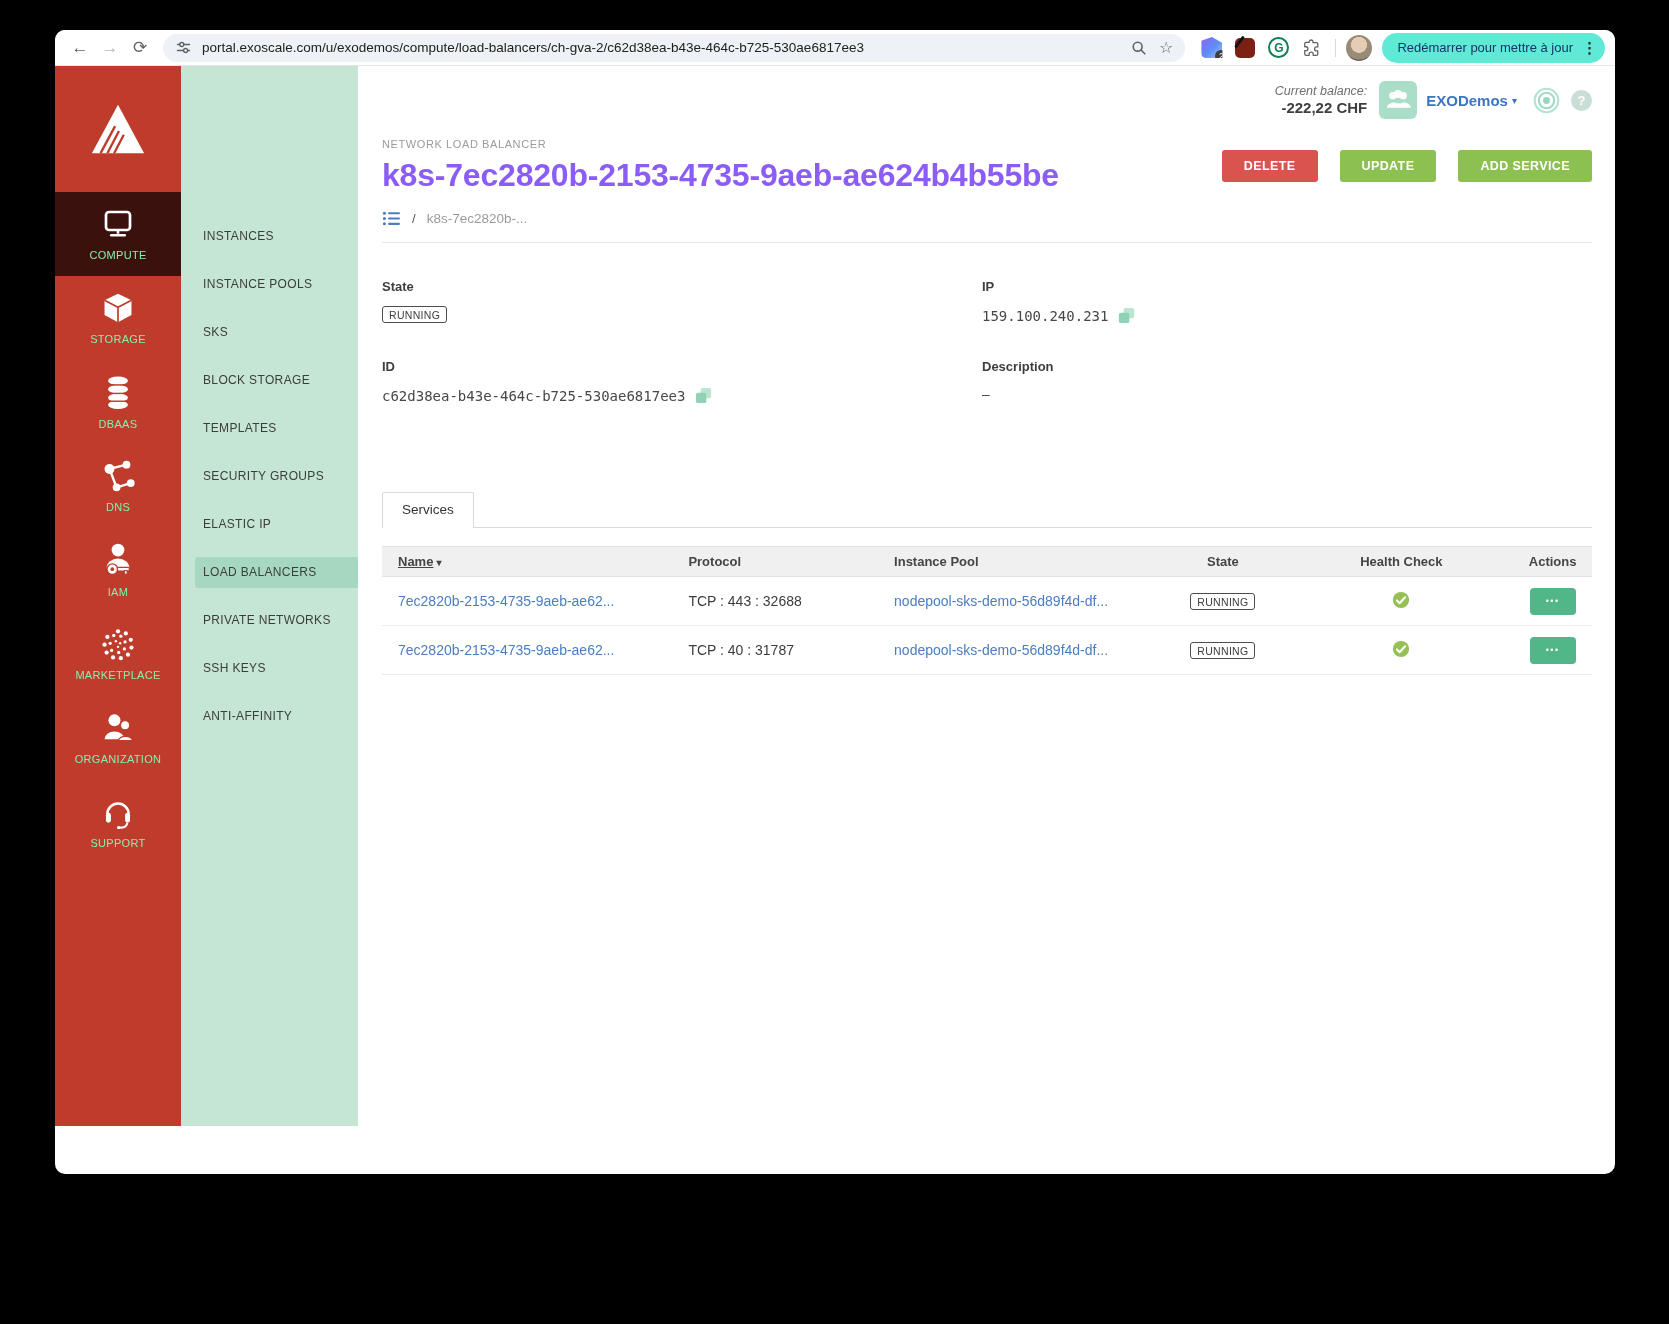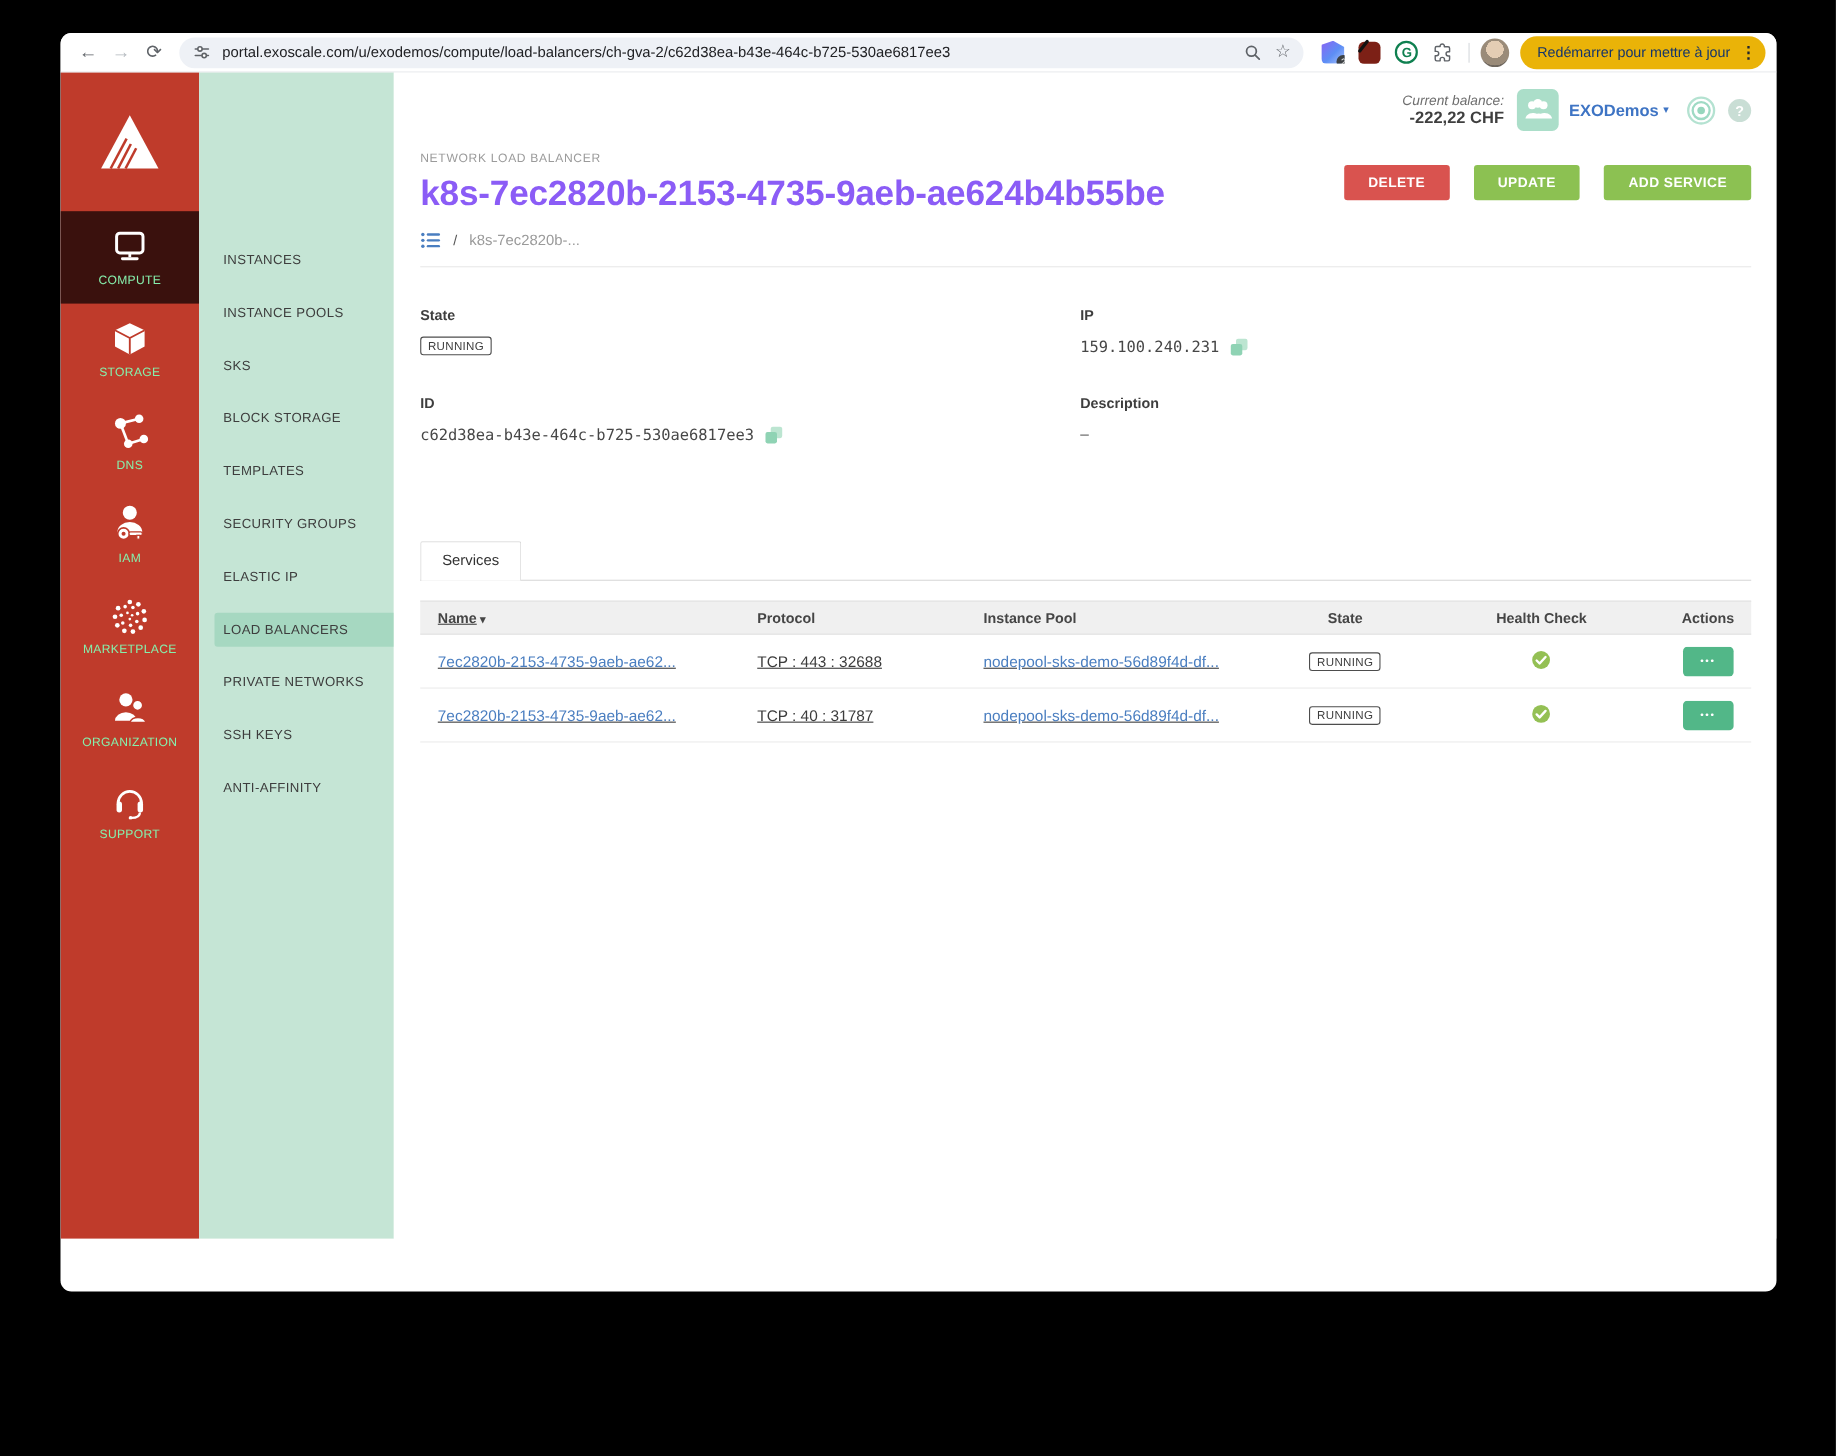--- a/index.html
+++ b/index.html
@@ -28,21 +28,21 @@
   .omni-ic{margin-left:12px;display:flex;align-items:center;}
   .star{font-size:16px;color:#5f6368;line-height:1;}
   .ext{display:flex;align-items:center;gap:13px;margin:0 4px 0 8px;}
   .ext-spark{width:21px;height:21px;border-radius:5px;background:linear-gradient(135deg,#8a63f3 0%,#5d8ef5 55%,#a9c2fa 100%);clip-path:polygon(50% 0,100% 28%,100% 100%,0 100%,0 18%);position:relative;}
   .ext-badge{position:absolute;right:-5px;bottom:-4px;width:12px;height:12px;border-radius:50%;background:#3c4043;color:#fff;font-size:8.5px;display:flex;align-items:center;justify-content:center;}
   .ext-red{width:20px;height:20px;border-radius:5px;background:#7c2016;position:relative;}
   .ext-red::after{content:"";position:absolute;left:3px;top:-3px;width:3px;height:14px;background:#111;transform:rotate(38deg);border-radius:2px;}
   .ext-gram{width:21px;height:21px;border-radius:50%;border:2.5px solid #0f8050;color:#0f8050;font-weight:bold;font-size:12px;display:flex;align-items:center;justify-content:center;background:#fff;}
   .divider{width:1px;height:18px;background:#d6d9dd;margin:0 10px;}
   .avatar{width:26px;height:26px;border-radius:50%;background:radial-gradient(circle at 50% 38%,#e4cdb4 0 38%,#9a8b79 39% 70%,#6f675e 71%);}
-  .update-pill{height:30px;border-radius:15px;background:#eab308;color:#15356b;font-size:13px;display:flex;align-items:center;padding:0 8px 0 15px;gap:9px;margin-left:10px;white-space:nowrap;}
+  .update-pill{height:30px;border-radius:15px;background:#5eead4;color:#15356b;font-size:13px;display:flex;align-items:center;padding:0 8px 0 15px;gap:9px;margin-left:10px;white-space:nowrap;}
   .more-dots{color:#1f2530;font-size:15px;font-weight:bold;}
 
   
   .app{display:flex;height:1060px;}
   .primary{width:126px;background:#bf3b2b;flex-shrink:0;color:#86efac;}
   .logo-box{height:126px;display:flex;align-items:center;justify-content:center;}
   .pitem{height:84px;display:flex;flex-direction:column;align-items:center;justify-content:center;gap:8px;}
   .pitem.active{background:#3a110d;}
   .plabel{font-size:11px;letter-spacing:.3px;}
 
@@ -89,21 +89,21 @@
   .thead,.trow{display:grid;grid-template-columns:24% 17% 23% 11% 18.5% 6.5%;align-items:center;}
   .thead{background:#f0f0f0;border-top:1px solid #e2e2e2;border-bottom:1px solid #e2e2e2;height:31px;font-size:13px;font-weight:bold;color:#454545;}
   .th{padding-left:16px;white-space:nowrap;overflow:hidden;}
   .th.center,.td.center{padding-left:0;text-align:center;}
   .th-name-label{text-decoration:underline;}
   .sort-caret{font-size:10px;color:#454545;margin-left:3px;}
   .filter-row{height:38px;border-bottom:2px solid #bdbdbd;display:flex;align-items:center;}
   .filter-input{border:none;outline:none;background:transparent;width:420px;padding-left:16px;font-size:12px;letter-spacing:.5px;color:#555;font-family:inherit;}
   .filter-input::placeholder{color:#b5b5b5;}
   .trow{height:49px;border-bottom:1px solid #ececec;font-size:14px;color:#3c3c3c;}
-  .td{padding-left:16px;white-space:nowrap;overflow:hidden;text-decoration:underline;}
+  .td{padding-left:16px;white-space:nowrap;overflow:hidden;}
   .link{color:#4a7ec0;text-decoration:none;}
   .hc{display:inline-flex;}
   .actions-btn{width:46px;height:27px;background:#52b788;border:none;border-radius:4px;color:#fff;display:inline-flex;align-items:center;justify-content:center;font-size:9px;letter-spacing:1.5px;padding:0;cursor:pointer;line-height:1;}
 </style>
 </head>
 <body>
 
 <div class="window">
 
 
@@ -169,20 +169,34 @@
       </div>
 
       <div class="pitem">
         <svg width="34" height="34" viewBox="0 0 48 48">
           <path d="M24 4 L43 13 L43 34 L24 44 L5 34 L5 13 Z" fill="#fff"></path>
           <path d="M5 13 L24 23 L43 13 M24 23 L24 44" fill="none" stroke="#bf3b2b" stroke-width="2.4"></path>
         </svg>
         <span class="plabel">STORAGE</span>
       </div>
 
+      <div class="pitem">
+        <svg width="34" height="36" viewBox="0 0 48 50">
+          <ellipse cx="24" cy="9" rx="14" ry="6" fill="#fff"></ellipse>
+          <ellipse cx="24" cy="21" rx="14" ry="6" fill="#fff"></ellipse>
+          <ellipse cx="24" cy="33" rx="14" ry="6" fill="#fff"></ellipse>
+          <ellipse cx="24" cy="43" rx="14" ry="6" fill="#fff"></ellipse>
+          <g stroke="#bf3b2b" stroke-width="2">
+              <line x1="10" y1="15" x2="38" y2="15"></line>
+              <line x1="10" y1="27" x2="38" y2="27"></line>
+              <line x1="10" y1="38" x2="38" y2="38"></line>
+            </g>
+        </svg>
+        <span class="plabel">DBAAS</span>
+      </div>
 
       <div class="pitem">
         <svg width="34" height="34" viewBox="0 0 48 48">
           <g stroke="#fff" stroke-width="3.4">
               <line x1="12" y1="14" x2="36" y2="8"></line>
               <line x1="12" y1="14" x2="22" y2="40"></line>
               <line x1="22" y1="40" x2="42" y2="34"></line>
             </g>
           <circle cx="12" cy="14" r="7" fill="#fff"></circle>
           <circle cx="36" cy="8" r="5.5" fill="#fff"></circle>

